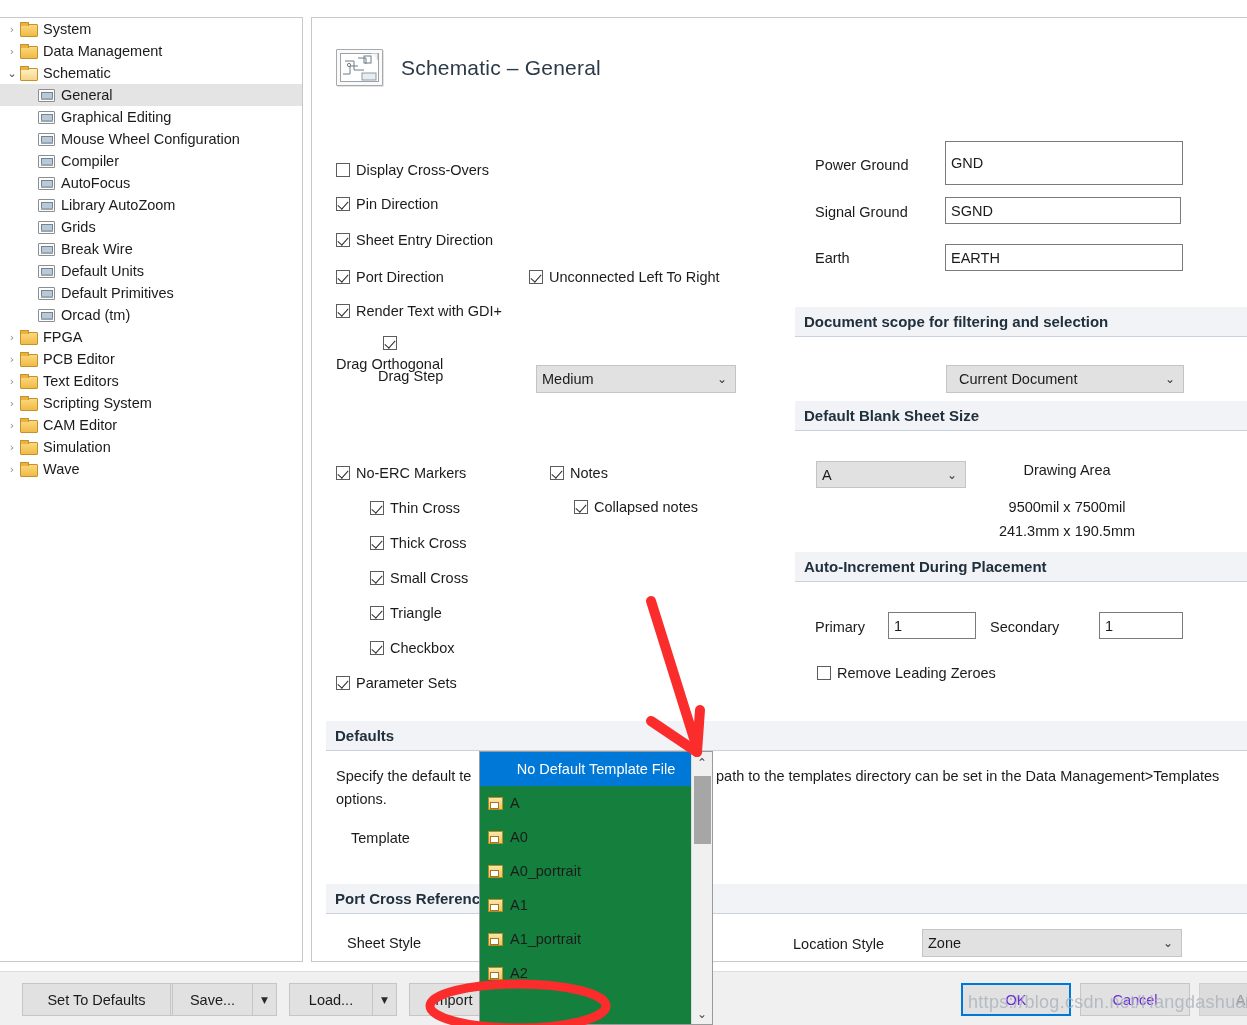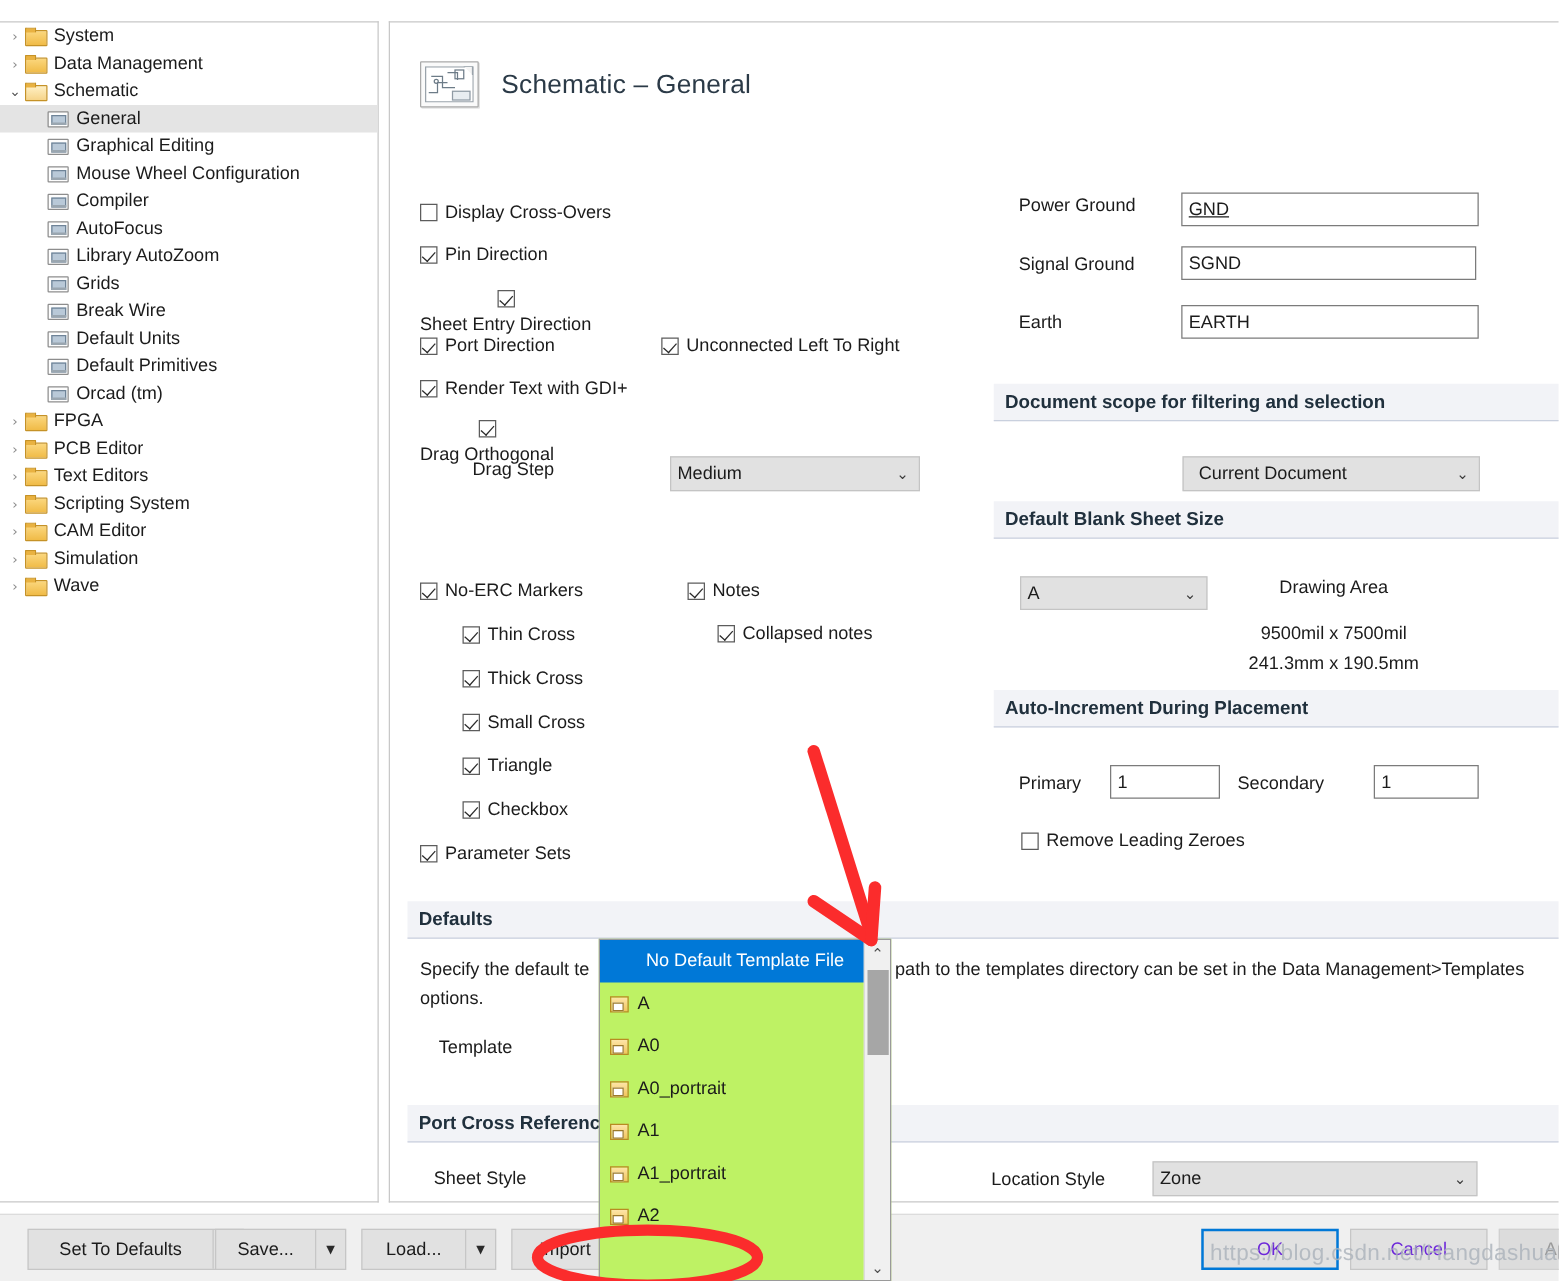--- a/index.html
+++ b/index.html
@@ -140,21 +140,21 @@
     width: 16px; text-align: center; color: #3a3a3a; font-size: 12px;
     font-family: "DejaVu Sans", sans-serif;
   }
 
   .center-txt { position: absolute; font-size: 14.5px; color: #1b1b1b; text-align: center; }
 
   
   .dd {
     position: absolute; left: 479px; top: 751px;
     width: 234px; height: 274px;
-    background: #bef264; border: 1px solid #9a9a9a;
+    background: #15803d; border: 1px solid #9a9a9a;
     z-index: 40; overflow: hidden;
   }
   .dd-item {
     height: 34px; display: flex; align-items: center;
     padding-left: 8px; gap: 7px;
     font-size: 14.5px; color: #1b1b1b; white-space: nowrap;
   }
   .dd-item.sel { background: #0078d7; color: #ffffff; justify-content: center; padding-left: 0; }
   .dd-fico {
     width: 15px; min-width: 15px; height: 13px; position: relative;
@@ -351,21 +351,21 @@
     </div>
 
     <div class="cb" style="left:24px; top:144px;">
       <span class="box"></span>
       <span class="txt">Display Cross-Overs</span>
     </div>
     <div class="cb" style="left:24px; top:178px;">
       <span class="box checked"></span>
       <span class="txt">Pin Direction</span>
     </div>
-    <div class="cb" style="left:24px; top:214px;flex-direction:column;">
+    <div class="cb" style="left:24px; top:214px;">
       <span class="box checked"></span>
       <span class="txt">Sheet Entry Direction</span>
     </div>
     <div class="cb" style="left:24px; top:251px;">
       <span class="box checked"></span>
       <span class="txt">Port Direction</span>
     </div>
     <div class="cb" style="left:217px; top:251px;">
       <span class="box checked"></span>
       <span class="txt">Unconnected Left To Right</span>
@@ -378,21 +378,21 @@
       <span class="box checked"></span>
       <span class="txt">Drag Orthogonal</span>
     </div>
     <div class="lbl" style="left:66px; top:350px;">Drag Step</div>
     <div class="combo" style="left:224px; top:347px; width:200px; height:28px;">
       <span class="cval">Medium</span>
       <span class="carrow">⌄</span>
     </div>
 
     <div class="lbl" style="left:503px; top:139px;">Power Ground</div>
-    <div class="tinput" style="left:633px; top:136px; width:238px; height:27px;text-decoration:underline;">
+    <div class="tinput" style="left:633px; top:123px; width:238px; height:44px;">
       <span>GND</span>
     </div>
     <div class="lbl" style="left:503px; top:186px;">Signal Ground</div>
     <div class="tinput" style="left:633px; top:179px; width:236px; height:27px;">
       <span>SGND</span>
     </div>
     <div class="lbl" style="left:503px; top:232px;">Earth</div>
     <div class="tinput" style="left:633px; top:226px; width:238px; height:27px;">
       <span>EARTH</span>
     </div>

